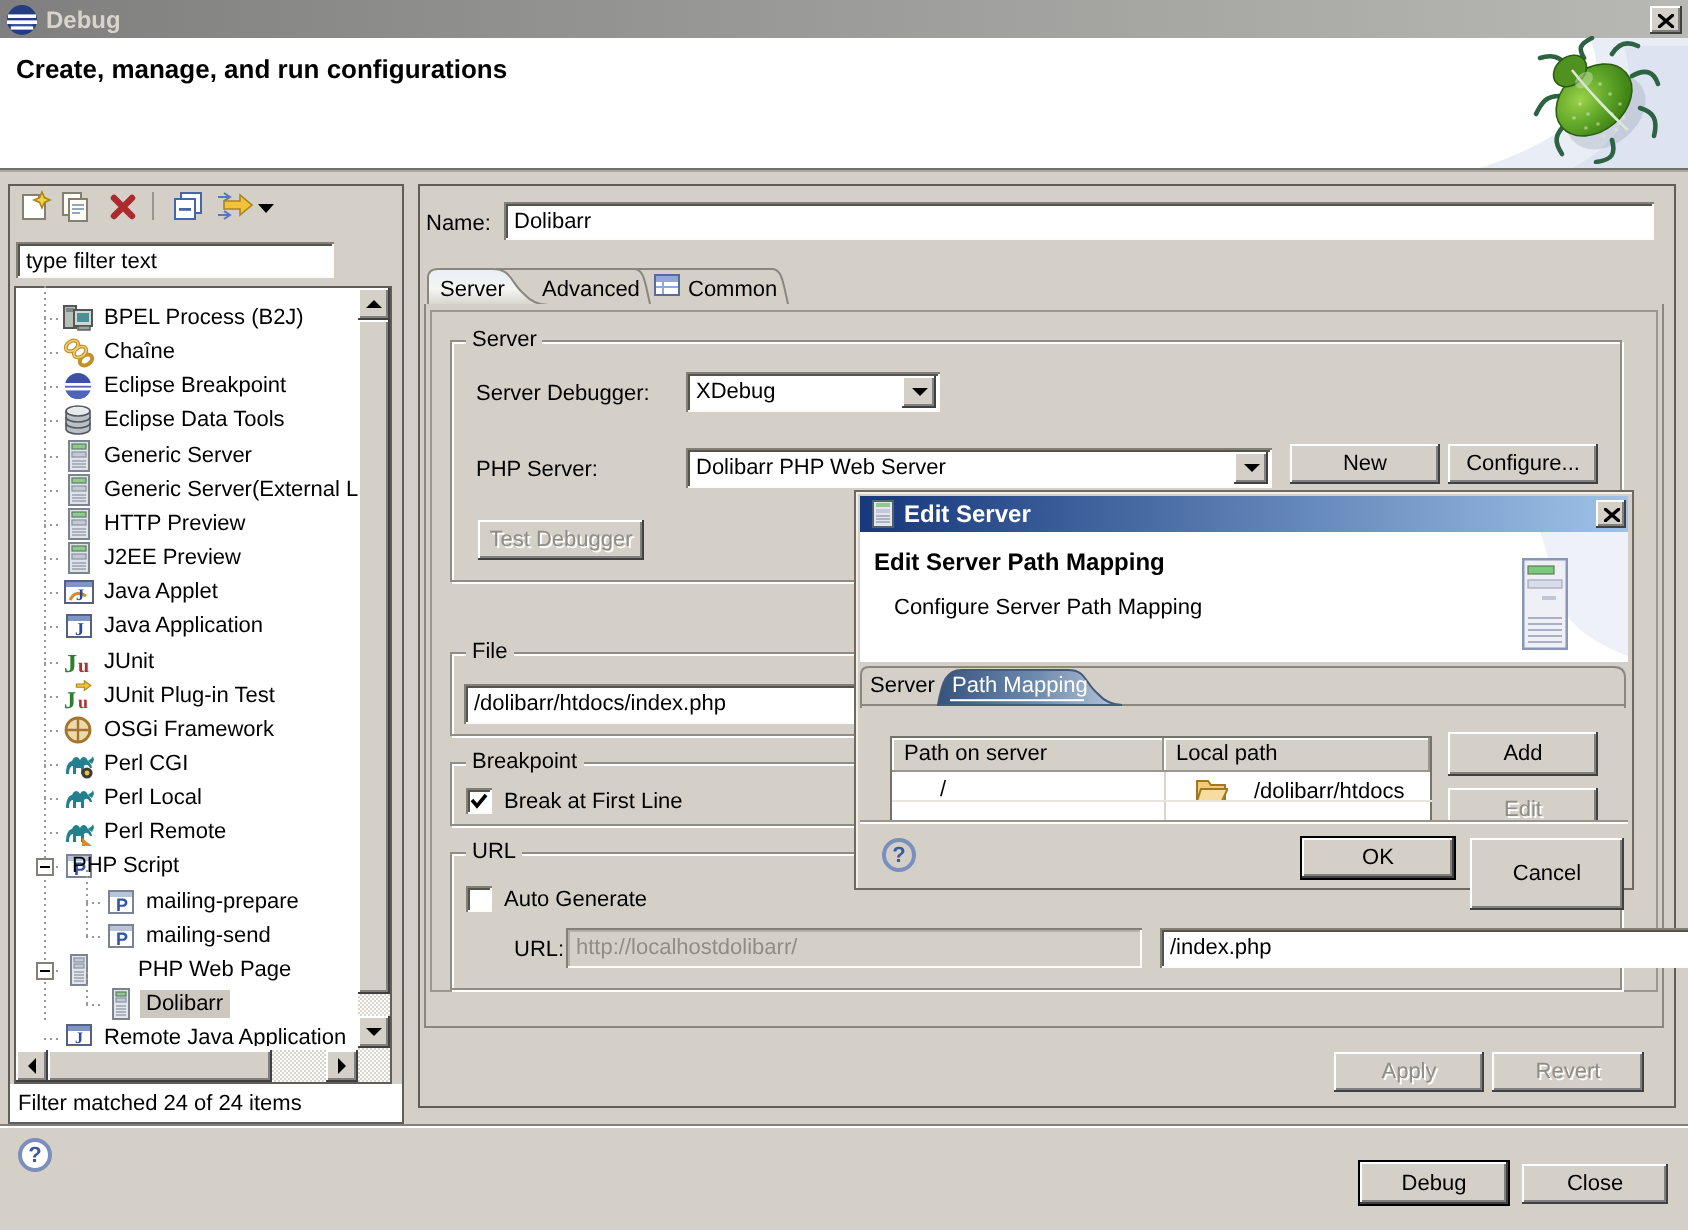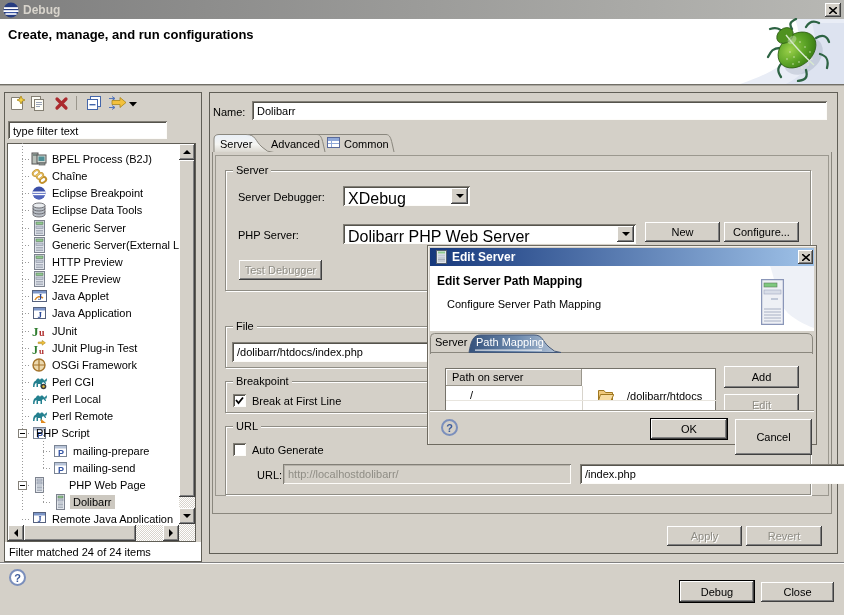--- a/index.html
+++ b/index.html
@@ -6,21 +6,21 @@
 .a{position:absolute}
 .btn{background:#d4d0c8;box-shadow:inset -1px -1px 0 #404040,inset 1px 1px 0 #fff,inset -2px -2px 0 #808080,inset 2px 2px 0 #d4d0c8;display:flex;align-items:center;justify-content:center;font-size:11px;color:#000}
 .dis{color:#8f8d85;text-shadow:1px 1px 0 #fff}
 .def{box-shadow:0 0 0 1px #000, inset -1px -1px 0 #404040,inset 1px 1px 0 #fff,inset -2px -2px 0 #808080,inset 2px 2px 0 #d4d0c8}
 .field{background:#fff;box-shadow:inset 1px 1px 0 #827f77,inset -1px -1px 0 #fdfcf9,inset 2px 2px 0 #55534c;font-size:11px;padding:4px 0 0 5px;white-space:nowrap;overflow:hidden}
 .fielddis{background:#d4d0c8;color:#8f8d85;box-shadow:inset 1px 1px 0 #827f77,inset -1px -1px 0 #fdfcf9,inset 2px 2px 0 #b5b1a9}
 .grp{border:1px solid #8f8d85;box-shadow:1px 1px 0 #fff,inset 1px 1px 0 #fff}
 .grplbl{position:absolute;top:-7px;left:7px;background:#d4d0c8;padding:0 3px;font-size:11px;line-height:13px}
 .cb{width:13px;height:13px;background:#fff;box-shadow:inset 1px 1px 0 #827f77,inset -1px -1px 0 #fdfcf9,inset 2px 2px 0 #55534c}
 .combo{background:#fff;box-shadow:inset 1px 1px 0 #827f77,inset -1px -1px 0 #fdfcf9,inset 2px 2px 0 #55534c}
-.combotxt{position:absolute;left:5px;top:4px;font-size:16px;white-space:nowrap}
+.combotxt{position:absolute;left:5px;top:4px;font-size:11px;white-space:nowrap}
 .cbtn{position:absolute;top:2px;right:2px;bottom:2px;width:17px;background:#d4d0c8;box-shadow:inset -1px -1px 0 #404040,inset 1px 1px 0 #fff,inset -2px -2px 0 #808080,inset 2px 2px 0 #d4d0c8;display:flex;align-items:center;justify-content:center}
 .tri{width:0;height:0;border-left:4px solid transparent;border-right:4px solid transparent;border-top:4px solid #000}
 .trow{position:absolute;left:0;height:14px;line-height:14px;white-space:nowrap;font-size:11px}
 .hdot{position:absolute;height:1px;background-image:repeating-linear-gradient(to right,#9a9a9a 0 1px,transparent 1px 3px)}
 .vdot{position:absolute;width:1px;background-image:repeating-linear-gradient(to bottom,#9a9a9a 0 1px,transparent 1px 3px)}
 .sb{background:#d4d0c8;box-shadow:inset -1px -1px 0 #404040,inset 1px 1px 0 #fff,inset -2px -2px 0 #808080,inset 2px 2px 0 #d4d0c8;display:flex;align-items:center;justify-content:center}
 .track{background-image:conic-gradient(#fff 0 25%,#d8d4cc 0 50%,#fff 0 75%,#d8d4cc 0);background-size:2px 2px}
 </style></head><body>
 
 <div class="a" style="left:0;top:0;width:844px;height:19px;background:linear-gradient(to right,#7f7f7f,#b8b8b4)"></div>
@@ -465,20 +465,21 @@
  <path d="M0.5,21.5 H40 M128,21.5 H382" fill="none" stroke="#8a877e"></path>
  <path d="M39,21.5 C41,10 43,4 51,4 L104,4 C113,4 112,10 119,16 Q124,21.5 131,21.5 Z" fill="url(#bluetab)" stroke="#44597a"></path>
  <text x="5" y="15" font-size="11" fill="#000">Server</text>
  <text x="46" y="15" font-size="11" fill="#fff">Path Mapping</text>
  <rect x="45" y="18.6" width="67" height="1" fill="#fff"></rect>
 </svg>
 
 <div class="a" style="left:430px;top:354px;width:384px;height:56px;background:#d4d0c8;overflow:hidden">
  <div class="a" style="left:15px;top:14px;width:271px;height:80px;border:1px solid #75726a;background:#fff">
   <div class="a" style="left:0;top:0;width:136px;height:17px;background:#d4d0c8;box-shadow:inset -1px -1px 0 #9a968c,inset 1px 1px 0 #fff;padding:2px 0 0 6px">Path on server</div>
+  <div class="a" style="left:136px;top:0;width:133px;height:17px;background:#d4d0c8;box-shadow:inset -1px -1px 0 #9a968c,inset 1px 1px 0 #fff;padding:2px 0 0 6px">Local path</div>
   <div class="a" style="left:24px;top:20px">/</div>
   <div class="a" style="left:136px;top:17px;width:1px;height:62px;background:#d8d4cc"></div>
   <svg class="a" style="left:152px;top:20px" width="16" height="12" viewBox="0 0 16 12">
         <path d="M0.5,11.5 L0.5,1.5 L6,1.5 L7.5,3.5 L14.5,3.5 L14.5,11.5 Z" fill="#f0c97c" stroke="#a07820"></path>
         <path d="M2.5,5.5 L15.8,5.5 L13,11.5 L0.5,11.5 Z" fill="#f7dca2" stroke="#a07820"></path>
       </svg>
   <div class="a" style="left:181px;top:21px">/dolibarr/htdocs</div>
   <div class="a" style="left:0px;top:31px;width:270px;height:1px;background:#e8e5de"></div>
  </div>
  <div class="a btn" style="left:294px;top:12px;width:75px;height:22px">Add</div>

